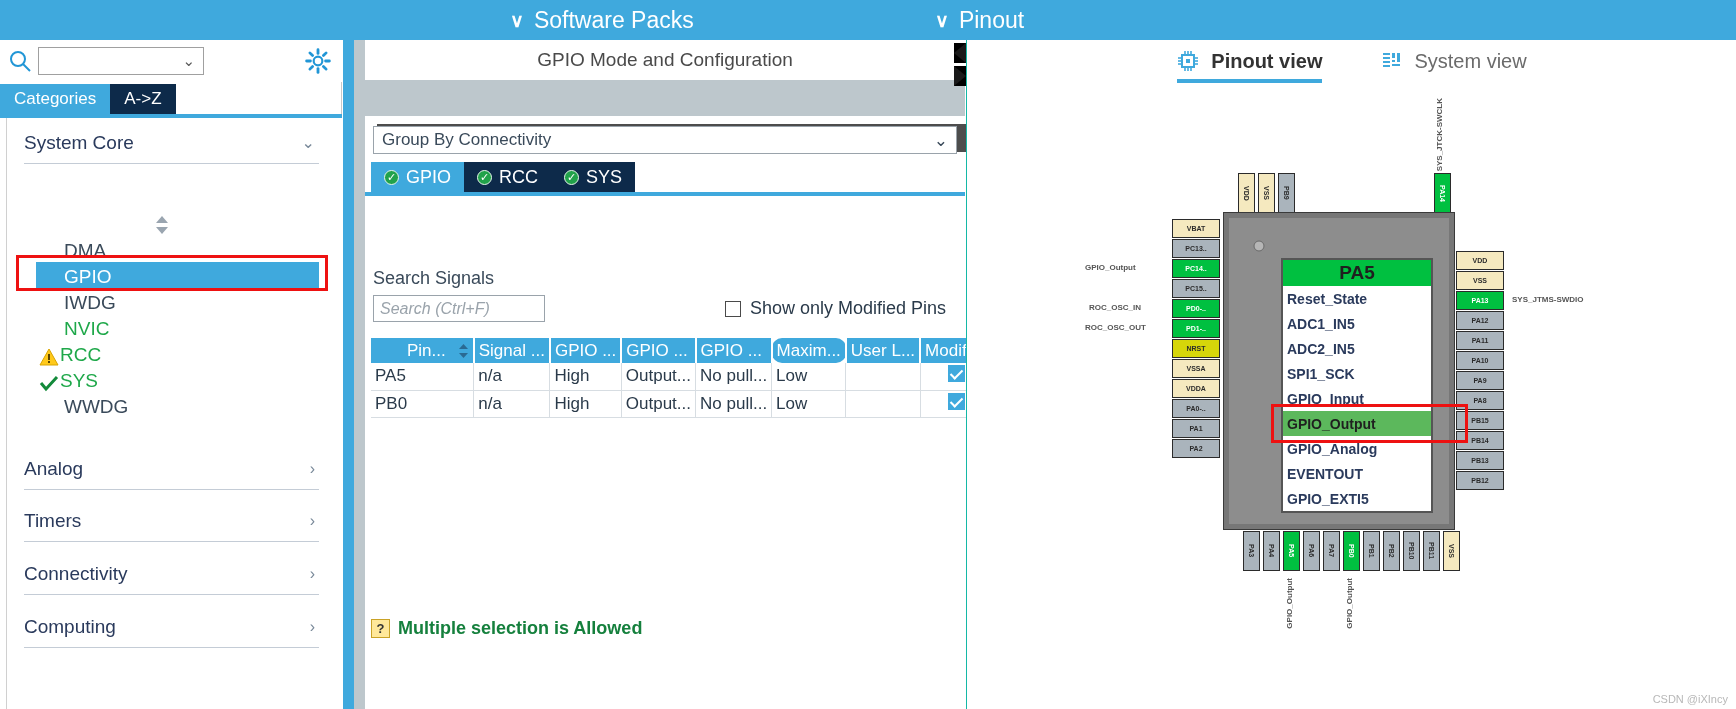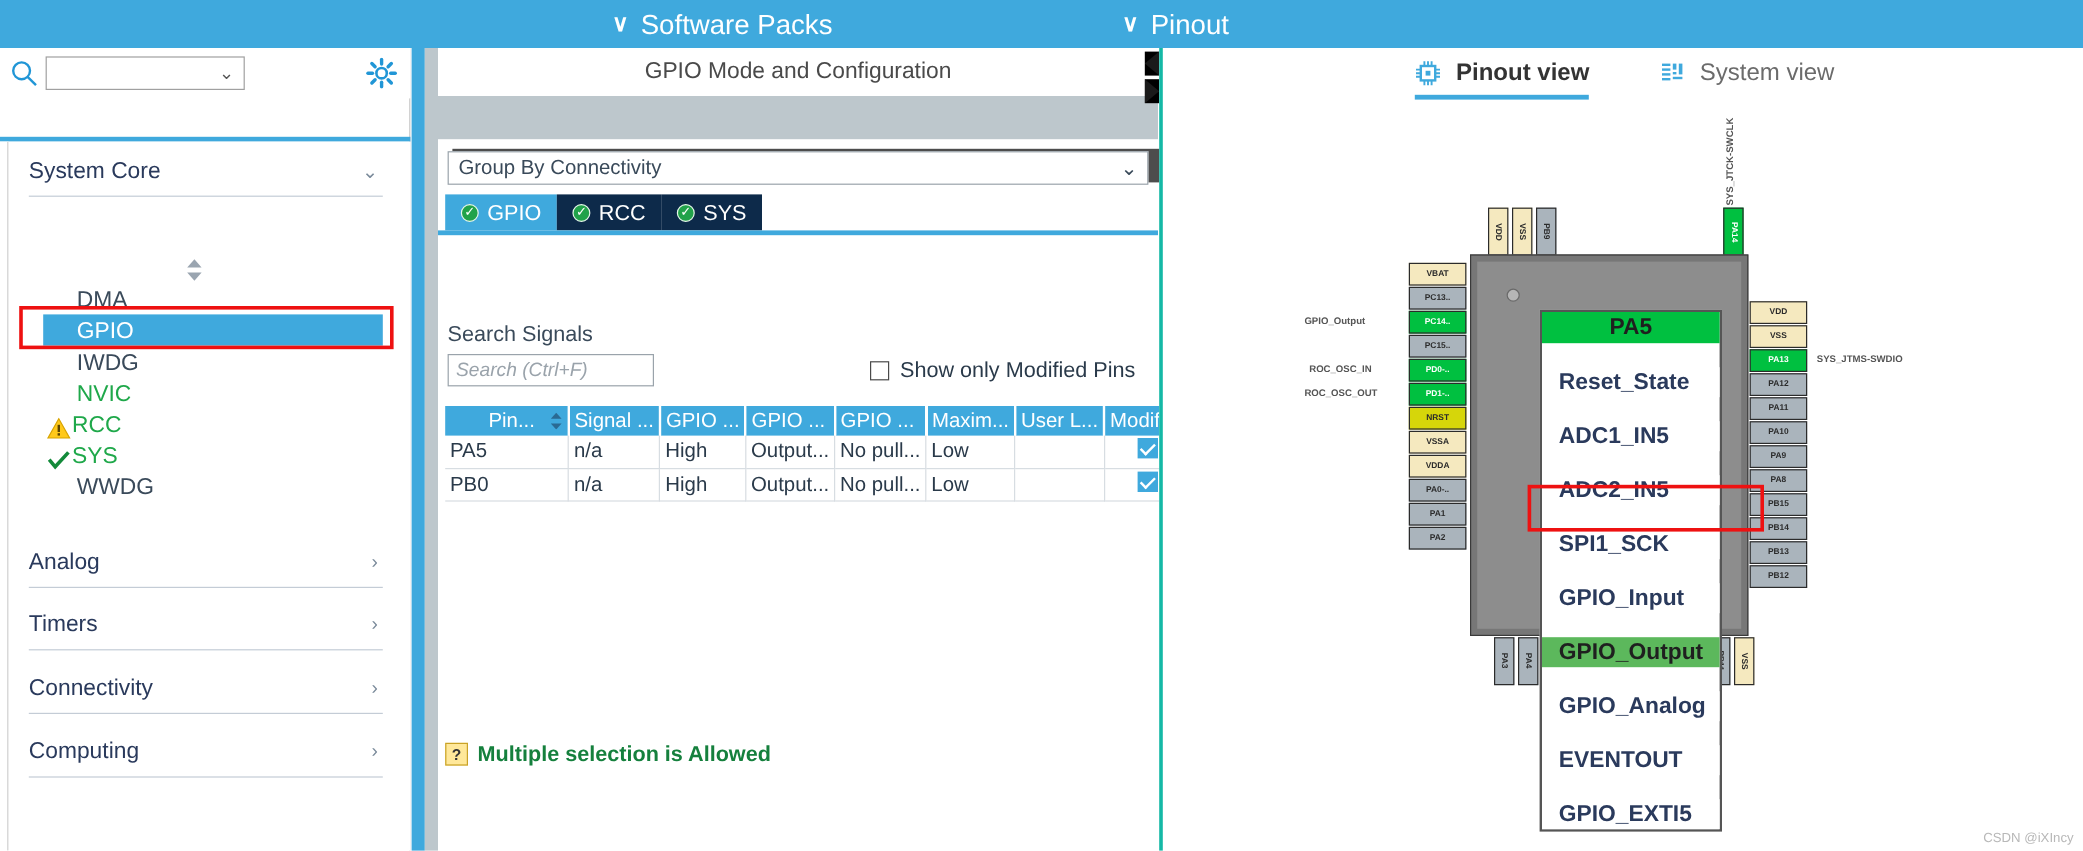--- a/index.html
+++ b/index.html
@@ -298,21 +298,21 @@
     position: absolute; left: 611px;
     width: 12px; height: 20px;
     background: #000000;
   }
 
   
   .rightpanel {
     position: absolute; left: 966px; top: 40px;
     width: 770px; height: 669px;
     background: #ffffff;
-    border-left: 3px solid #14b8a6;
+    border-left: 1px solid #14b8a6;
   }
   .view-tabs {
     position: absolute; left: 0; top: 0;
     width: 770px; height: 48px;
     display: flex; align-items: center;
     justify-content: center;
     gap: 60px;
   }
   .view-tab {
     display: flex; align-items: center; gap: 12px;
@@ -381,25 +381,24 @@
   .ctxmenu-title {
     background: #00c040;
     color: #1f1f1f;
     font-size: 19px;
     height: 26px;
     display: flex; align-items: center; justify-content: center;
   }
   .ctx-item {
     height: 25px;
     display: flex; align-items: center;
-    padding-left: 14px;
-    font-size: 19px;
+    padding-left: 4px;
+    font-size: 14px;
     color: #2a3a5c;
     background: #ffffff;
-    margin-top: 20px;
   }
   .ctx-item.highlight {
     background: #5cb85c;
     color: #1f1f1f;
   }
   .ctx-redbox {
     position: absolute;
     border: 3px solid #ee1111;
     z-index: 45;
     pointer-events: none;
@@ -443,20 +442,28 @@
           <line x1="1.5" y1="12" x2="5" y2="12"></line>
           <line x1="19" y1="12" x2="22.5" y2="12"></line>
           <line x1="4.5" y1="4.5" x2="7" y2="7"></line>
           <line x1="17" y1="17" x2="19.5" y2="19.5"></line>
           <line x1="19.5" y1="4.5" x2="17" y2="7"></line>
           <line x1="7" y1="17" x2="4.5" y2="19.5"></line>
         </g>
       </svg>
     </div>
 
+    <div class="cat-tabs">
+      <div class="cat-tab active">
+        <span>Categories</span>
+      </div>
+      <div class="cat-tab inactive">
+        <span>A-&gt;Z</span>
+      </div>
+    </div>
     <div class="cat-underline"></div>
 
     <div class="tree">
       <div class="tree-scroll-left"></div>
 
       <div class="group-header" style="top:4px;">
         <span>System Core</span>
         <span class="arrow">⌄</span>
       </div>
 
@@ -572,21 +579,21 @@
               <svg width="11" height="14" viewBox="0 0 11 14">
                 <polygon points="5.5,0 10,5 1,5" fill="#2a6a93"></polygon>
                 <polygon points="5.5,14 10,9 1,9" fill="#2a6a93"></polygon>
               </svg>
             </span>
           </th>
           <th style="width:74px;">Signal ...</th>
           <th style="width:71px;">GPIO ...</th>
           <th style="width:72px;">GPIO ...</th>
           <th style="width:72px;">GPIO ...</th>
-          <th style="width:73px;">Maxim...</th>
+          <th style="width:73px;border-radius:10px;">Maxim...</th>
           <th style="width:73px;">User L...</th>
           <th style="width:82px;" class="last">Modified</th>
         </tr>
       </thead>
       <tbody>
         <tr>
           <td>PA5</td>
           <td>n/a</td>
           <td>High</td>
           <td>Output...</td>

